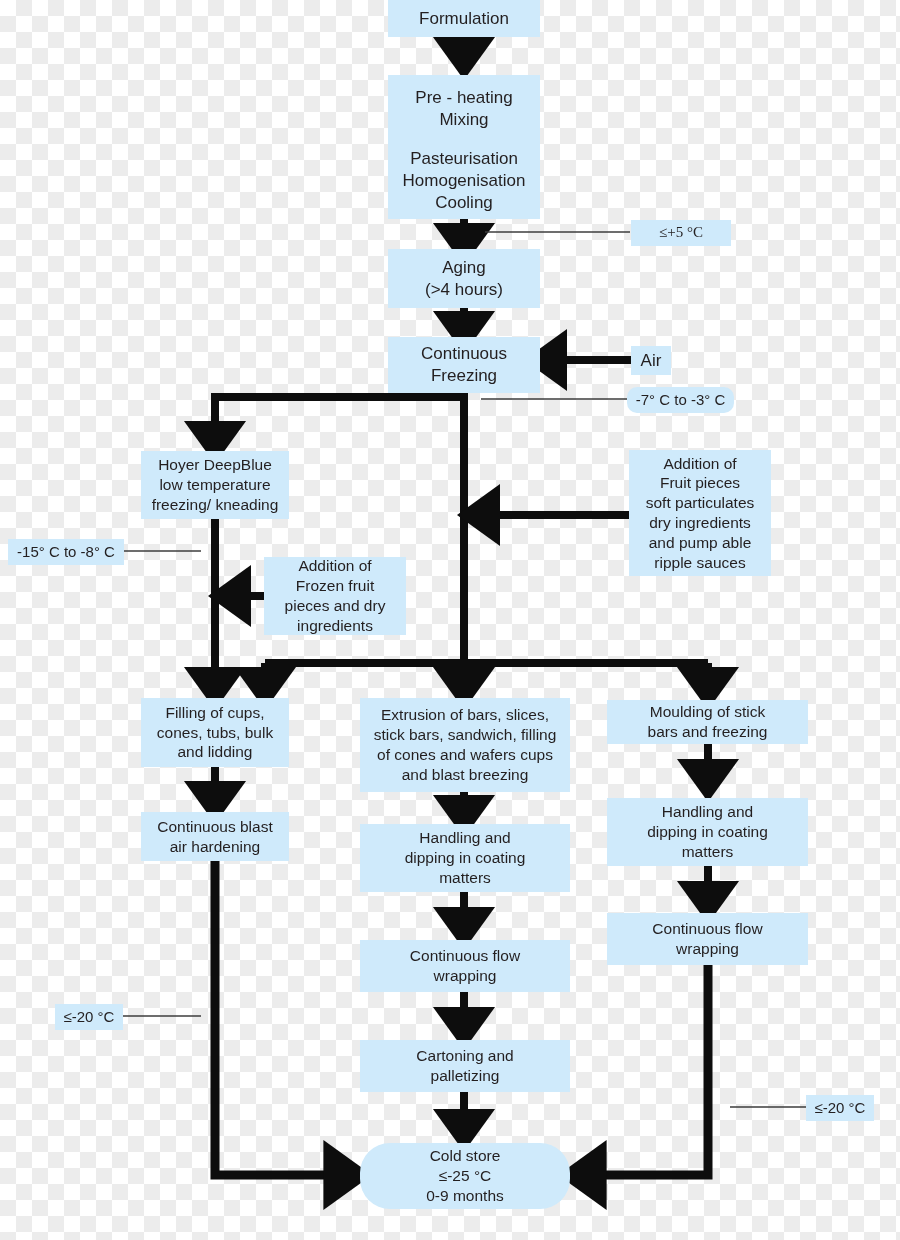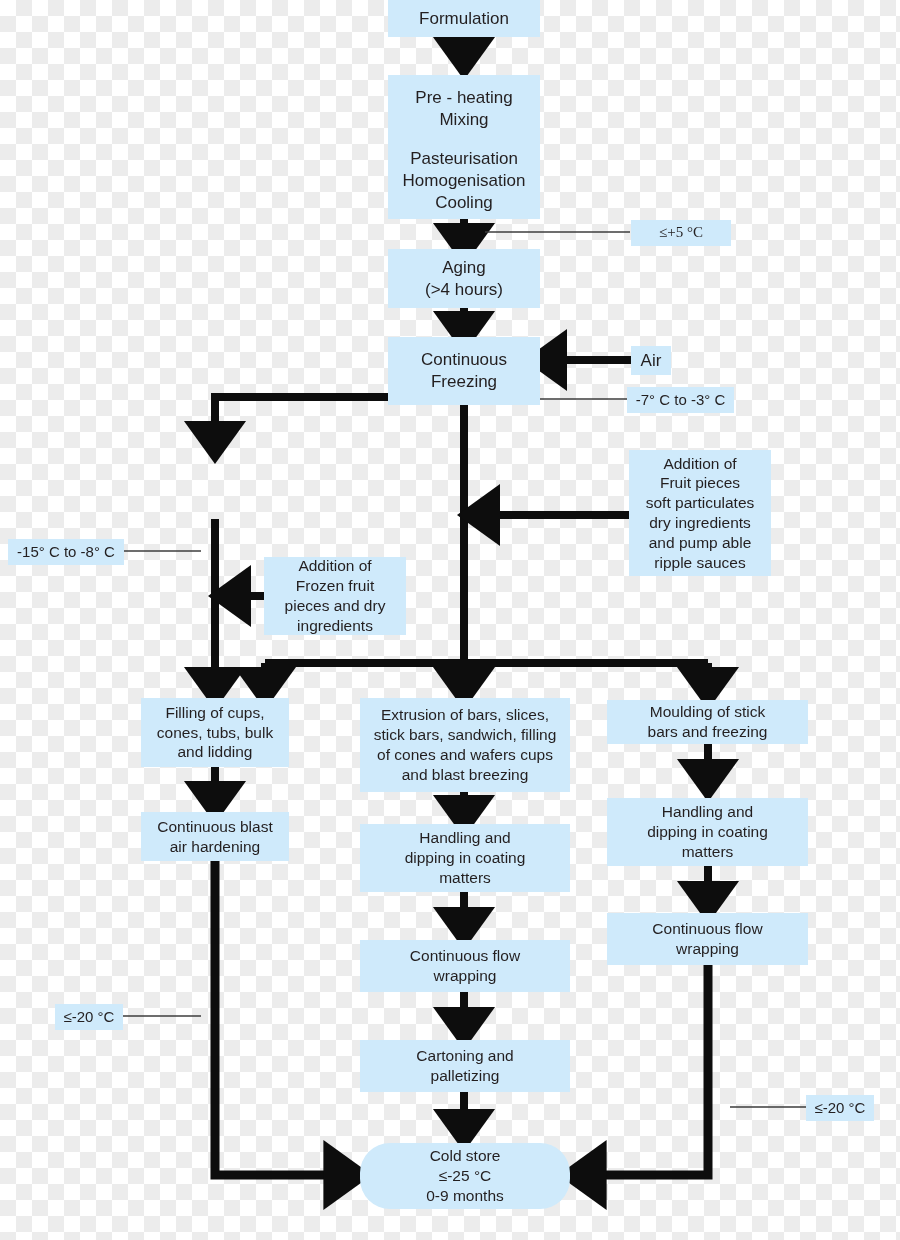--- a/index.html
+++ b/index.html
@@ -141,25 +141,28 @@
   <div class="box proc" style="left:388px;top:75px;width:152px;height:68px;">Pre - heating
 Mixing</div>
 
   <div class="box proc" style="left:388px;top:143px;width:152px;height:76px;">Pasteurisation
 Homogenisation
 Cooling</div>
 
   <div class="box proc" style="left:388px;top:249px;width:152px;height:59px;">Aging
 (&gt;4 hours)</div>
 
-  <div class="box proc" style="left:388px;top:337px;width:152px;height:68px;">Continuous
+  <div class="box proc" style="left:388px;top:337px;width:152px;height:56px;">Continuous
 Freezing</div>
 
   <div class="box proc" style="left:631px;top:346px;width:40px;height:29px;">Air</div>
 
+  <div class="box proc-sm" style="left:141px;top:451px;width:148px;height:68px;">Hoyer DeepBlue
+low temperature
+freezing/ kneading</div>
 
   <div class="box proc-sm" style="left:629px;top:450px;width:142px;height:126px;">Addition of
 Fruit pieces
 soft particulates
 dry ingredients
 and pump able
 ripple sauces</div>
 
   <div class="box proc-sm" style="left:264px;top:557px;width:142px;height:78px;">Addition of
 Frozen fruit
@@ -197,21 +200,21 @@
 
   <div class="box proc-sm" style="left:360px;top:1040px;width:210px;height:52px;">Cartoning and
 palletizing</div>
 
   <div class="box proc-sm" style="left:360px;top:1143px;width:210px;height:66px;border-radius:30px;">Cold store
 ≤-25 °C
 0-9 months</div>
 
   <div class="box temp" style="left:631px;top:220px;width:100px;height:26px;font-family:Liberation Serif, serif;">≤+5 °C</div>
 
-  <div class="box temp" style="left:627px;top:387px;width:107px;height:26px;">-7° C to -3° C</div>
+  <div class="box temp" style="left:627px;top:387px;width:107px;height:26px;border-radius:10px;">-7° C to -3° C</div>
 
   <div class="box temp" style="left:8px;top:539px;width:116px;height:26px;">-15° C to -8° C</div>
 
   <div class="box temp" style="left:55px;top:1004px;width:68px;height:26px;">≤-20 °C</div>
 
   <div class="box temp" style="left:806px;top:1095px;width:68px;height:26px;">≤-20 °C</div>
 
 </div>
 
 </body></html>

